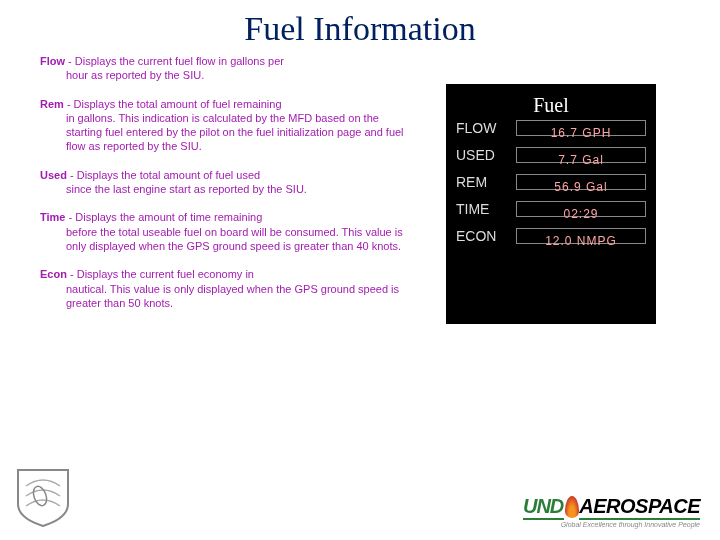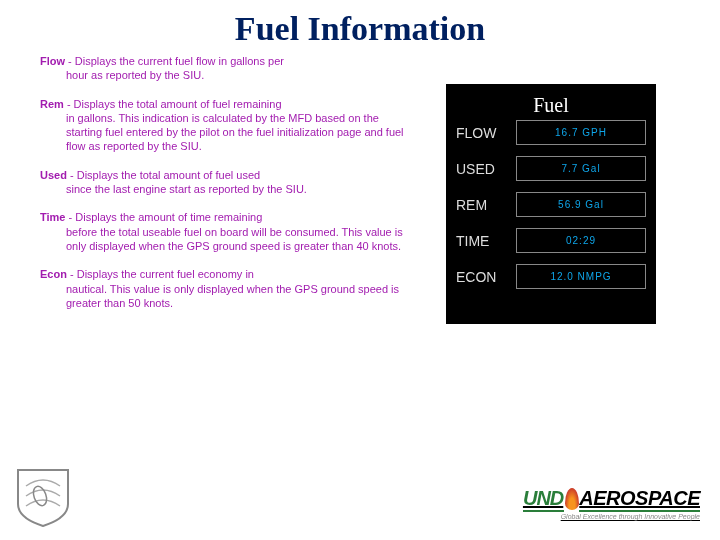--- a/index.html
+++ b/index.html
@@ -6,21 +6,21 @@
   body {
     width: 720px;
     height: 540px;
     background: #fff;
     font-family: Arial, Helvetica, sans-serif;
     position: relative;
     overflow: hidden;
   }
   .title {
     font-size: 34px;
-    font-weight: bold;
+    font-weight: normal;
     color: #002060;
     text-align: center;
     margin: 10px auto 6px;
     font-family: "Times New Roman", Times, serif;
   }
   .content {
     display: flex;
     padding: 0 28px 0 40px;
   }
   .left {
@@ -63,45 +63,44 @@
   }
   .fuel-label {
     color: #ddd;
     font-size: 14px;
     width: 60px;
     font-family: "Arial Narrow", Arial, sans-serif;
   }
   .fuel-value {
     flex: 1;
     border: 1px solid #888;
-    height: 25px;
+    height: 16px;
     line-height: 24px;
     text-align: center;
-    color: #0ea5e9;
-    font-size: 10px;
+    color: #fca5a5;
+    font-size: 12px;
     font-family: "Arial Narrow", Arial, sans-serif;
     letter-spacing: 1px;
   }
   .footer-left {
     position: absolute;
     left: 14px;
     bottom: 12px;
   }
   .logo-shield {
     width: 58px;
     height: 62px;
     position: relative;
   }
   .logo-shield svg { width: 100%; height: 100%; }
   .footer-right {
     position: absolute;
     right: 20px;
-    bottom: 20px;
+    bottom: 12px;
     text-align: left;
-    text-decoration: underline;
   }
   .und-logo {
     display: flex;
     align-items: flex-end;
     gap: 2px;
   }
   .und-text {
     font-weight: bold;
     font-style: italic;
     font-size: 20px;

